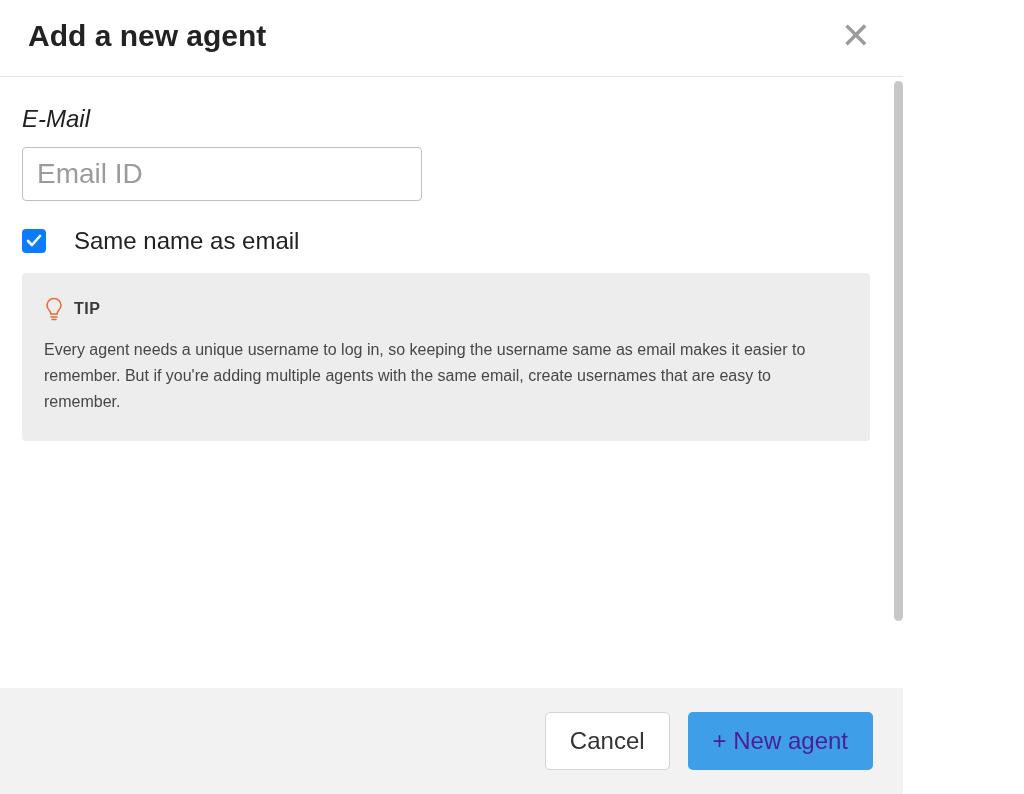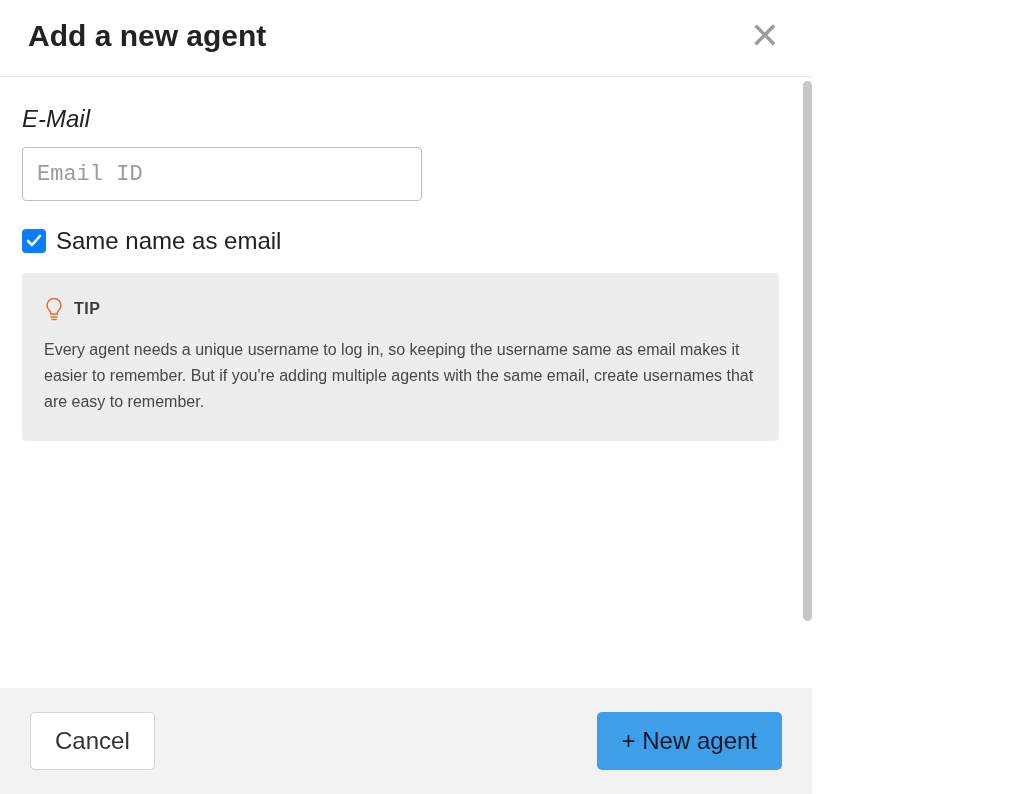--- a/index.html
+++ b/index.html
@@ -5,21 +5,21 @@
   * { box-sizing: border-box; }
   html, body {
     margin: 0; padding: 0;
     width: 1024px; height: 794px;
     font-family: -apple-system, "Helvetica Neue", Arial, sans-serif;
     background: #fff;
     color: #1a1a1a;
     overflow: hidden;
   }
   .dialog {
-    width: 812px;
+    width: 903px;
     height: 794px;
     display: flex;
     flex-direction: column;
   }
   .dlg-header {
     display: flex;
     align-items: center;
     justify-content: space-between;
     padding: 18px 28px 22px 28px;
     border-bottom: 1px solid #e5e5e5;
@@ -65,33 +65,32 @@
   .field-block { margin-bottom: 26px; }
   .field-label {
     font-size: 24px;
     color: #222;
     margin-bottom: 14px;
     font-style: italic;
   }
   .text-input {
     width: 400px;
     height: 54px;
-    font-size: 22px;
+    font-size: 28px;
     color: #333;
     padding: 10px 14px;
     border: 1px solid #bfbfbf;
     border-radius: 4px;
     background: #fff;
-    font-family: Liberation Mono, monospace;
   }
   .text-input::placeholder { color: #9b9b9b; }
   .check-row {
     display: flex;
     align-items: center;
-    gap: 10px;
+    gap: 28px;
     margin-bottom: 18px;
   }
   .checkbox {
     width: 24px; height: 24px;
     border-radius: 4px;
     background: #0a7cff;
     position: relative;
     cursor: pointer;
     flex: 0 0 auto;
   }
@@ -124,42 +123,42 @@
   .tip-body {
     font-size: 16px;
     line-height: 1.62;
     color: #474747;
   }
   .dlg-footer {
     flex: 0 0 auto;
     background: #f2f2f2;
     padding: 24px 30px;
     display: flex;
-    justify-content: space-between;
+    justify-content: flex-end;
     gap: 18px;
   }
   .btn {
     height: 58px;
     padding: 0 24px;
     font-size: 24px;
     border-radius: 5px;
     cursor: pointer;
     display: inline-flex;
     align-items: center;
     justify-content: center;
     border: 1px solid transparent;
   }
   .btn-secondary {
     background: #fff;
     border-color: #d4d4d4;
     color: #333;
   }
   .btn-primary {
     background: #3f9ee8;
-    color: #0f172a;
+    color: #4c1d95;
   }
 </style>
 </head>
 <body>
 
 <div class="dialog">
 
   <div class="dlg-header">
     <div class="dlg-title">Add a new agent</div>
     <div class="close-x">✕</div>

